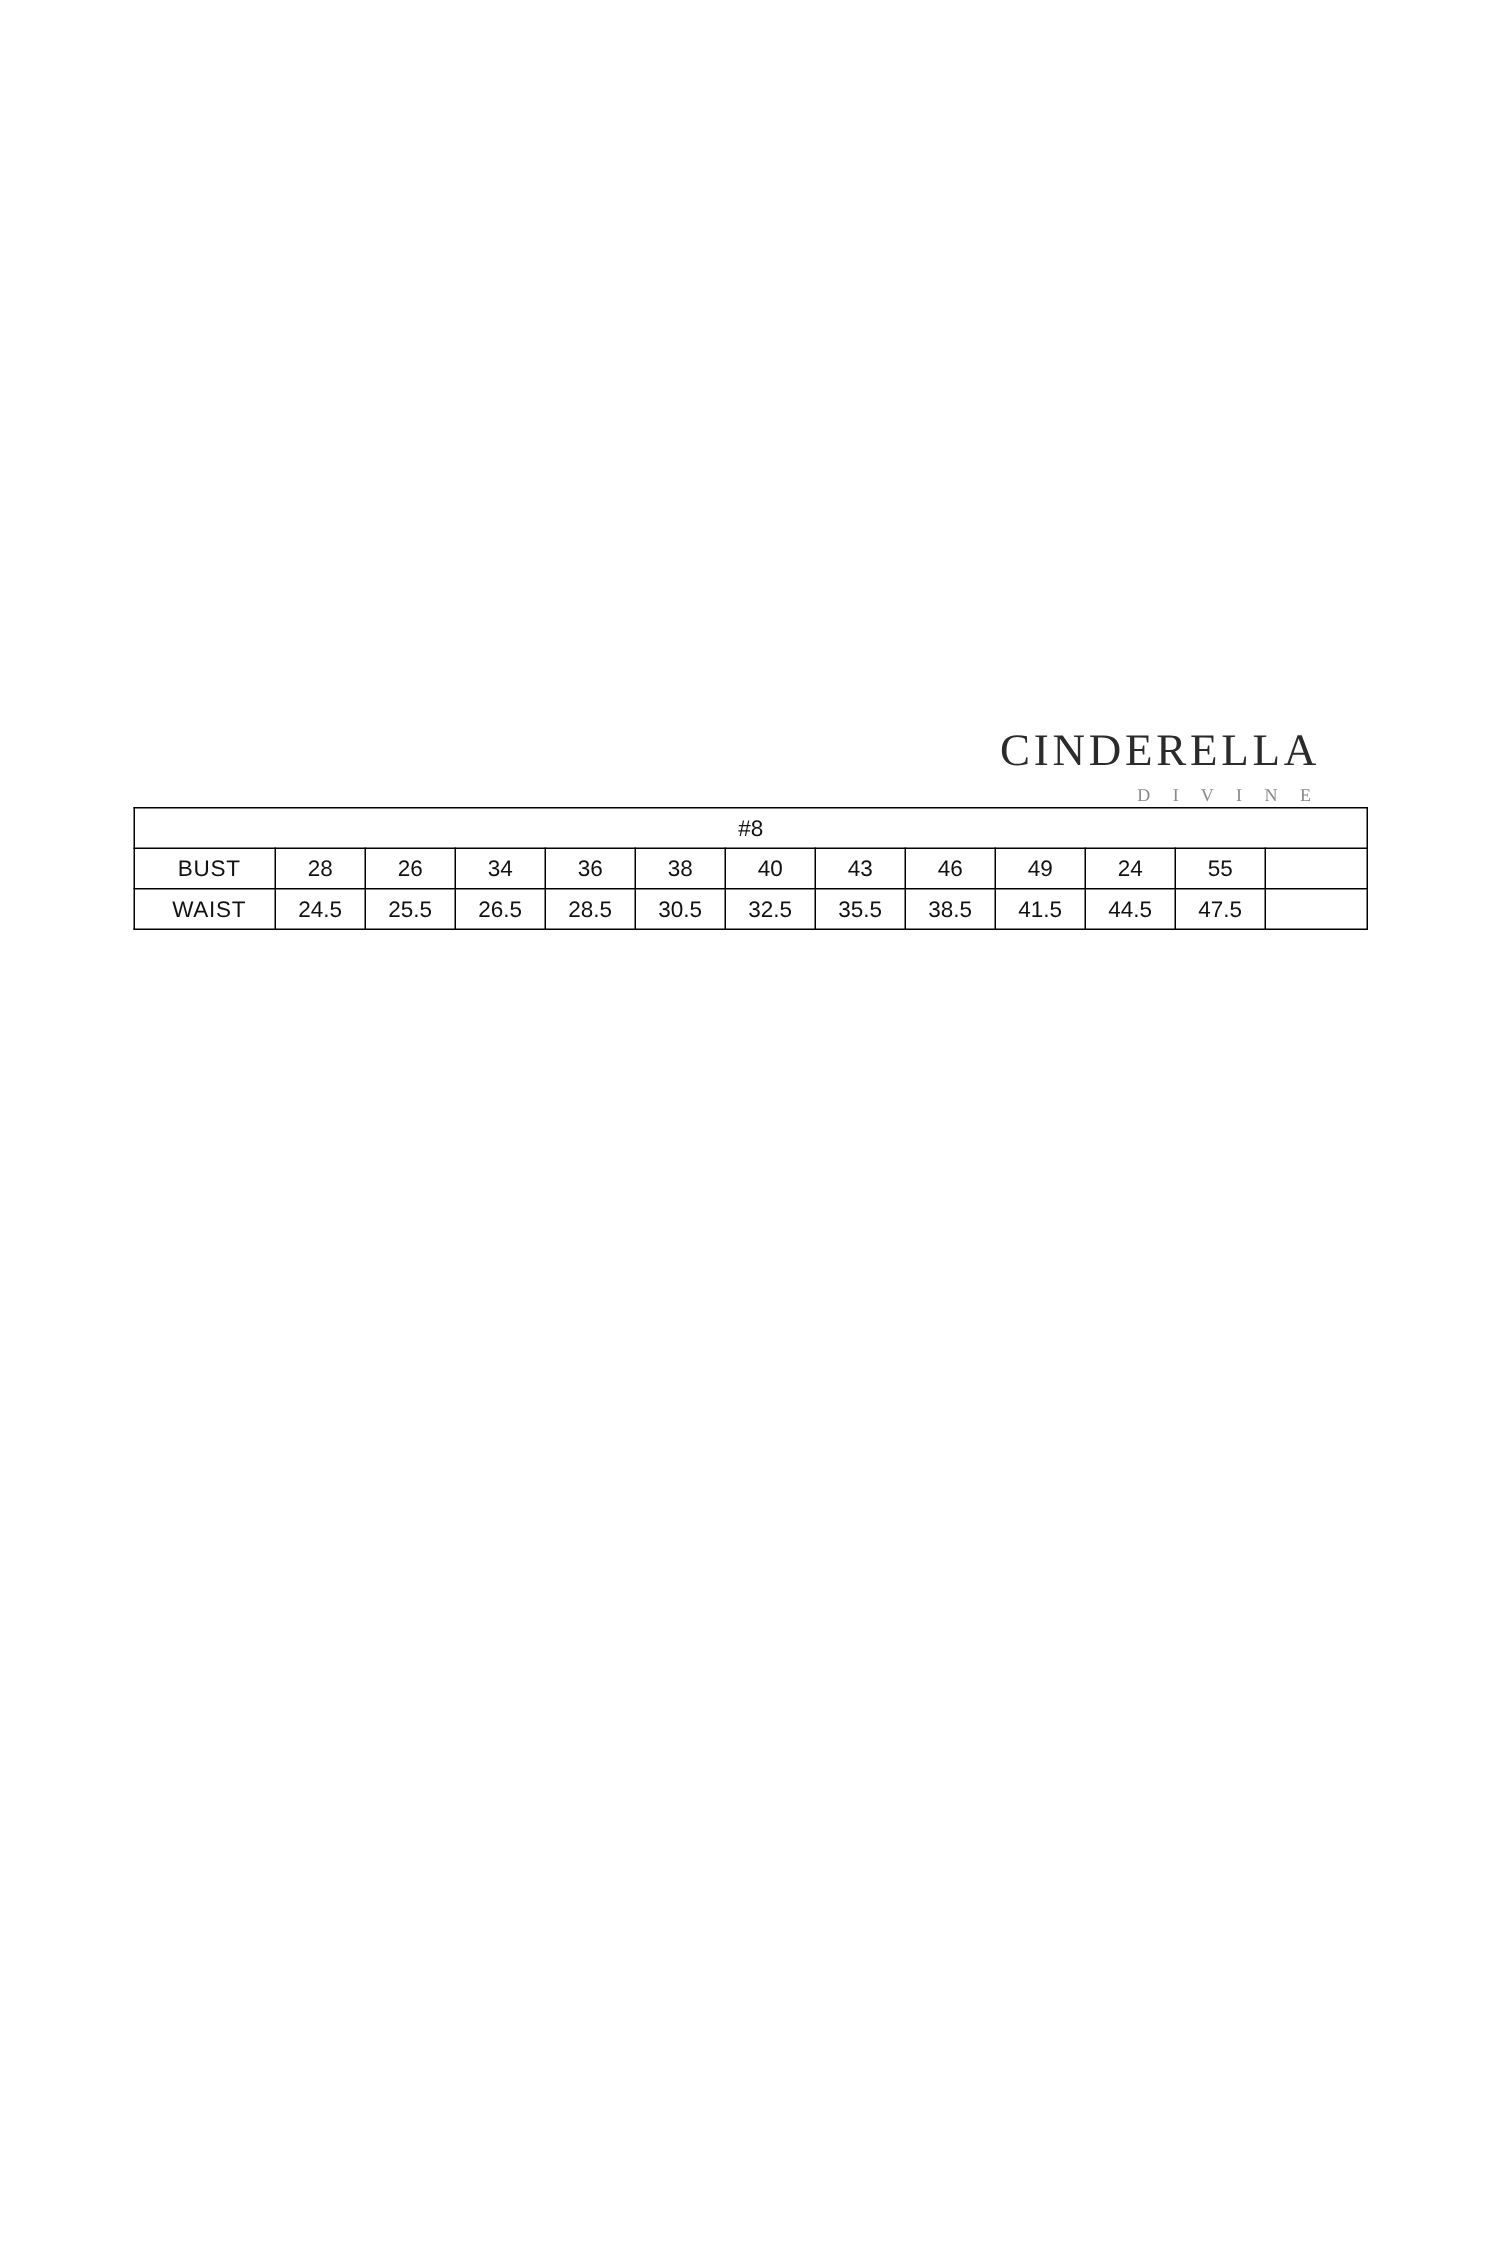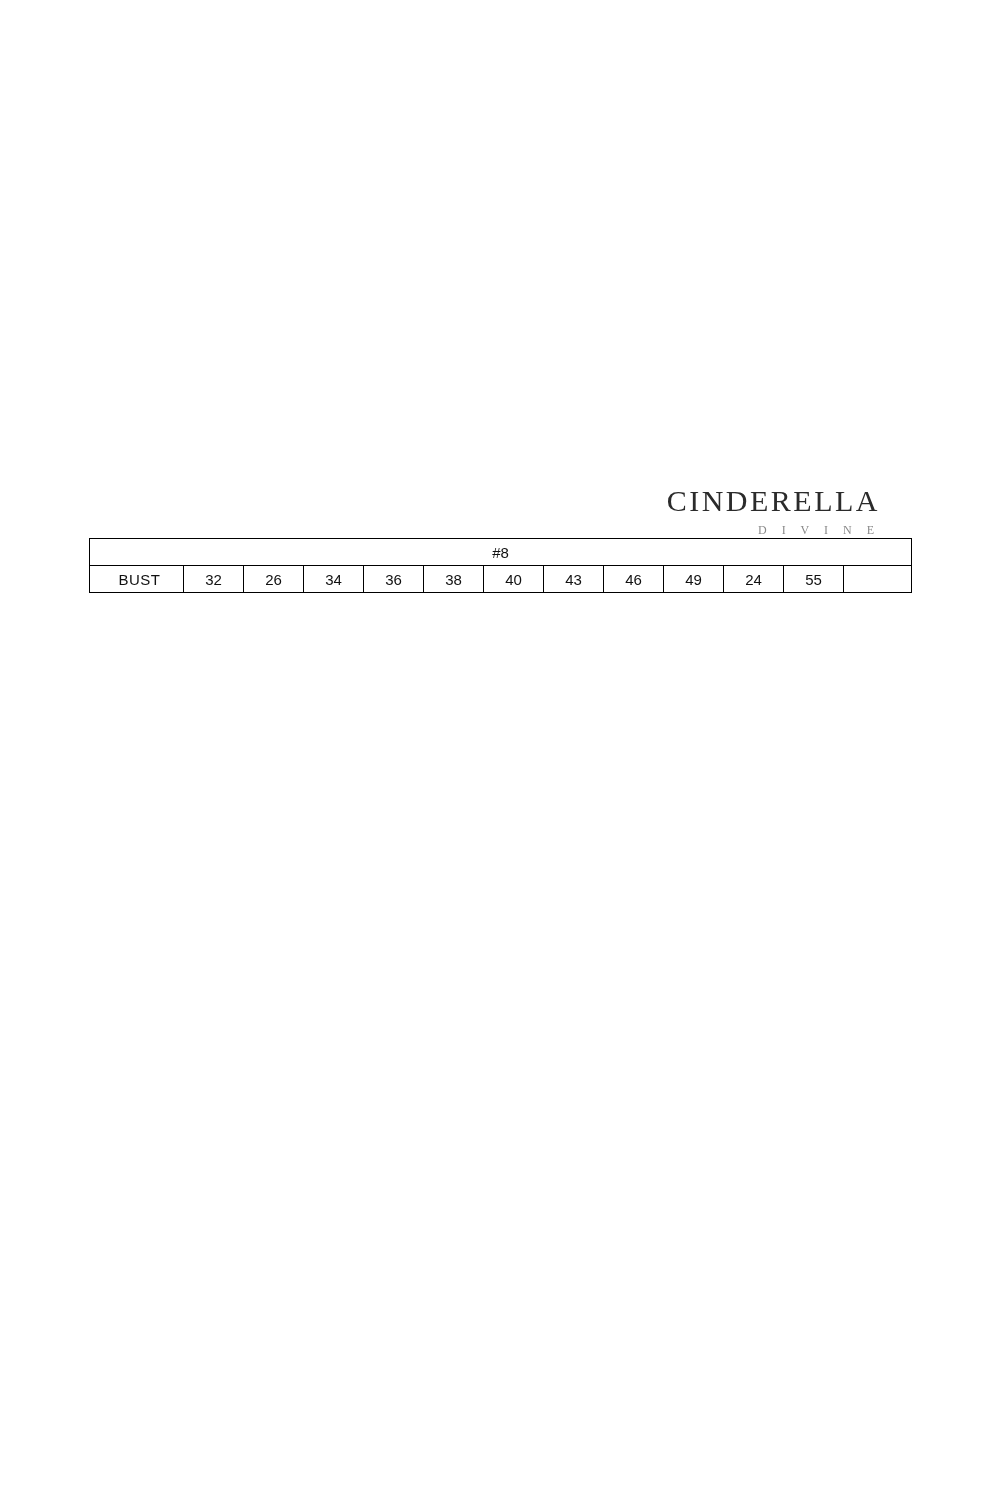--- a/index.html
+++ b/index.html
@@ -130,32 +130,47 @@
           <col class="size-col">
         <col class="tail-col">
       </colgroup>
       <tbody>
         <tr class="style-row">
           <td colspan="13">#8</td>
         </tr>
 
         <tr>
           <td class="row-label">BUST</td>
-          <td>32</td>
+          <td>28</td>
           <td>26</td>
           <td>34</td>
           <td>36</td>
           <td>38</td>
           <td>40</td>
           <td>43</td>
           <td>46</td>
           <td>49</td>
           <td>24</td>
           <td>55</td>
           <td class="tail-cell"></td>
         </tr>
 
+        <tr>
+          <td class="row-label">WAIST</td>
+          <td>24.5</td>
+          <td>25.5</td>
+          <td>26.5</td>
+          <td>28.5</td>
+          <td>30.5</td>
+          <td>32.5</td>
+          <td>35.5</td>
+          <td>38.5</td>
+          <td>41.5</td>
+          <td>44.5</td>
+          <td>47.5</td>
+          <td class="tail-cell"></td>
+        </tr>
 
       </tbody>
     </table>
   </div>
 
 </div>
 
 </body></html>

